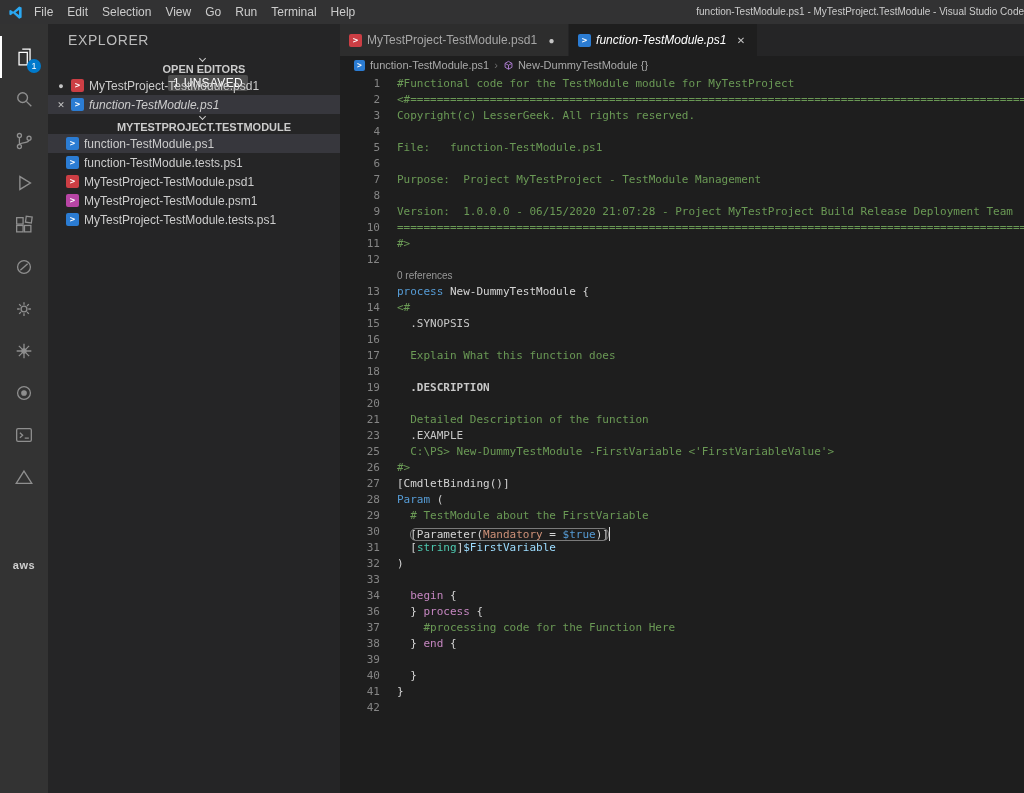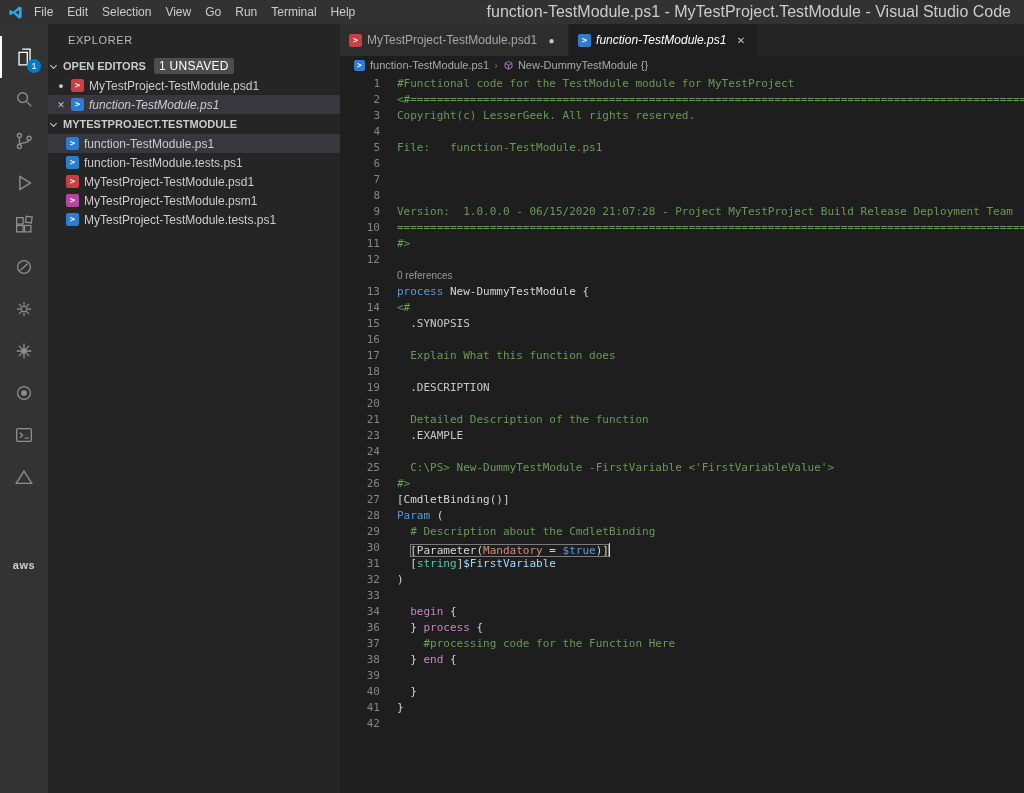--- a/index.html
+++ b/index.html
@@ -2,34 +2,34 @@
 <html><head>
 <meta charset="utf-8">
 <style>
   *{margin:0;padding:0;box-sizing:border-box;}
   html,body{width:1024px;height:793px;overflow:hidden;background:#1e1e1e;font-family:"Liberation Sans",sans-serif;-webkit-font-smoothing:antialiased;}
   
   .titlebar{height:24px;background:#323233;display:flex;align-items:center;position:relative;color:#cccccc;font-size:12px;user-select:none;}
   .logo{margin:0 4px 0 8px;display:flex;align-items:center;}
   .menus{display:flex;height:24px;}
   .menu-item{padding:0 7px;height:24px;line-height:24px;cursor:default;}
-  .window-title{position:absolute;right:13px;top:0;height:24px;line-height:24px;font-size:16px;color:#cccccc;white-space:nowrap;}
+  .window-title{position:absolute;right:0;top:0;height:24px;line-height:24px;font-size:10px;color:#cccccc;white-space:nowrap;}
   
   .main{display:flex;height:769px;}
   
   .activitybar{width:48px;background:#333333;display:flex;flex-direction:column;align-items:center;padding-top:12px;flex:none;}
   .ab-item{width:48px;height:42px;display:flex;align-items:center;justify-content:center;position:relative;cursor:pointer;}
   .ab-item.active{border-left:2px solid #ffffff;}
   .badge{position:absolute;right:7px;bottom:5px;background:#007acc;color:#ffffff;border-radius:50%;width:14px;height:14px;font-size:9px;line-height:14px;text-align:center;}
   .aws-item{margin-top:46px;}
   .aws{color:#cfcfcf;font-size:11px;font-weight:bold;letter-spacing:0.5px;}
   
   .sidebar{width:292px;background:#252526;color:#cccccc;font-size:12px;overflow:hidden;flex:none;}
-  .sidebar-title{height:32px;line-height:32px;padding-left:20px;font-size:11px;color:#bbbbbb;letter-spacing:0.6px;}
-  .section-header{height:20px;display:flex;align-items:center;font-size:11px;font-weight:bold;color:#cccccc;padding-left:0;cursor:pointer;white-space:nowrap;}
+  .sidebar-title{height:32px;line-height:32px;padding-left:20px;font-size:14px;color:#bbbbbb;letter-spacing:0.6px;}
+  .section-header{height:20px;display:flex;align-items:center;font-size:11px;font-weight:bold;color:#cccccc;padding-left:20px;cursor:pointer;white-space:nowrap;flex-direction:column;}
   .chev{width:5px;height:5px;border-right:1.2px solid #cccccc;border-bottom:1.2px solid #cccccc;transform:rotate(45deg);margin:0 7px 2px 3px;flex:none;}
   .badge-pill{margin-left:8px;background:#4d4d4d;color:#ffffff;font-size:12px;font-weight:normal;padding:1px 5px;border-radius:2px;letter-spacing:0.3px;}
   .oe-row,.tree-row{height:19px;display:flex;align-items:center;cursor:pointer;white-space:nowrap;}
   .oe-row{padding-left:6px;}
   .tree-row{padding-left:18px;}
   .row-active,.row-selected{background:#37373d;}
   .row-gutter{width:14px;font-size:9px;color:#c5c5c5;text-align:center;margin-right:3px;flex:none;}
   .ficon{width:13px;height:13px;border-radius:2px;color:#ffffff;font-size:9px;font-weight:bold;line-height:13px;text-align:center;margin-right:5px;flex:none;font-family:"DejaVu Sans Mono",monospace;}
   .row-label{color:#cccccc;}
   .italic{font-style:italic;}
@@ -44,21 +44,21 @@
   .bc-item{cursor:pointer;}
   .bc-sep{color:#6e6e6e;margin:0 5px;}
   .bc-ficon{width:11px;height:11px;border-radius:2px;color:#fff;font-size:8px;font-weight:bold;line-height:11px;text-align:center;margin-right:5px;font-family:"DejaVu Sans Mono",monospace;}
   .bc-sym{display:flex;margin-right:4px;}
   
   .code-area{flex:1;overflow:hidden;font-family:"DejaVu Sans Mono",monospace;font-size:11px;line-height:16px;padding-top:2px;}
   .code-line{display:flex;height:16px;white-space:pre;}
   .num{width:40px;text-align:right;color:#858585;flex:none;user-select:none;}
   .src{padding-left:17px;color:#d4d4d4;}
   .lens{padding-left:17px;font-size:10px;color:#999999;font-family:"Liberation Sans",sans-serif;line-height:16px;cursor:pointer;}
-  .match-box{outline:1px solid #7a7a7a;outline-offset:-1px;}
+  .match-box{outline:1px solid #7a7a7a;outline-offset:-1px;border-radius:6px;}
   .cursor{display:inline-block;width:1px;height:14px;background:#d7d7d7;transform:translateY(3px);}
 </style>
 </head>
 <body>
 
 <div class="titlebar">
   <span class="logo">
     <svg width="15" height="15" viewBox="0 0 24 24">
         <path fill="#2aa8f2" d="M17.8 2.2 8.2 10.9 4.2 7.8 2.2 8.8v6.4l2 1 4-3.1 9.6 8.7 4-1.9V4.1zM17.6 8v8L12 12z"></path>
       </svg>
@@ -226,43 +226,42 @@
       </span>
       <span class="bc-item">New-DummyTestModule {}</span>
     </div>
     <div class="code-area" id="code">
         <div class="code-line"><span class="num">1</span><span class="src"><span style="color: rgb(106, 153, 85);">#Functional code for the TestModule module for MyTestProject</span></span></div>
         <div class="code-line"><span class="num">2</span><span class="src"><span style="color: rgb(106, 153, 85);">&lt;#================================================================================================================================</span></span></div>
         <div class="code-line"><span class="num">3</span><span class="src"><span style="color: rgb(106, 153, 85);">Copyright(c) LesserGeek. All rights reserved.</span></span></div>
         <div class="code-line"><span class="num">4</span><span class="src"></span></div>
         <div class="code-line"><span class="num">5</span><span class="src"><span style="color: rgb(106, 153, 85);">File:   function-TestModule.ps1</span></span></div>
         <div class="code-line"><span class="num">6</span><span class="src"></span></div>
-        <div class="code-line"><span class="num">7</span></div>
+        <div class="code-line"><span class="num">7</span><span class="src"><span style="color: rgb(106, 153, 85);">Purpose:  Project MyTestProject - TestModule Management</span></span></div>
         <div class="code-line"><span class="num">8</span><span class="src"></span></div>
         <div class="code-line"><span class="num">9</span><span class="src"><span style="color: rgb(106, 153, 85); margin-top: 29px;">Version:  1.0.0.0 - 06/15/2020 21:07:28 - Project MyTestProject Build Release Deployment Team</span></span></div>
         <div class="code-line"><span class="num">10</span><span class="src"><span style="color: rgb(106, 153, 85);">================================================================================================================================</span></span></div>
         <div class="code-line"><span class="num">11</span><span class="src"><span style="color: rgb(106, 153, 85);">#&gt;</span></span></div>
         <div class="code-line"><span class="num">12</span><span class="src"></span></div>
         <div class="code-line"><span class="num"></span><span class="lens">0 references</span></div>
         <div class="code-line"><span class="num">13</span><span class="src"><span style="color: rgb(86, 156, 214);">process</span><span style="color: rgb(212, 212, 212);"> New-DummyTestModule {</span></span></div>
         <div class="code-line"><span class="num">14</span><span class="src"><span style="color: rgb(106, 153, 85);">&lt;#</span></span></div>
         <div class="code-line"><span class="num">15</span><span class="src"><span style="color: rgb(200, 200, 200);">  .SYNOPSIS</span></span></div>
         <div class="code-line"><span class="num">16</span><span class="src"></span></div>
         <div class="code-line"><span class="num">17</span><span class="src"><span style="color: rgb(106, 153, 85);">  Explain What this function does</span></span></div>
         <div class="code-line"><span class="num">18</span><span class="src"></span></div>
-        <div class="code-line"><span class="num">19</span><span class="src"><span style="color: rgb(200, 200, 200);">  .DESCRIPTION</span></span></div>
+        <div class="code-line"><span class="num">19</span><span class="src"><span style="color: rgb(200, 200, 200); font-weight: bold;">  .DESCRIPTION</span></span></div>
         <div class="code-line"><span class="num">20</span><span class="src"></span></div>
         <div class="code-line"><span class="num">21</span><span class="src"><span style="color: rgb(106, 153, 85);">  Detailed Description of the function</span></span></div>
         <div class="code-line"><span class="num">23</span><span class="src"><span style="color: rgb(200, 200, 200);">  .EXAMPLE</span></span></div>
-        <div class="code-line"><span class="num">24</span><span class="src"></span></div>
         <div class="code-line"><span class="num">25</span><span class="src"><span style="color: rgb(106, 153, 85);">  C:\PS&gt; New-DummyTestModule -FirstVariable &lt;'FirstVariableValue'&gt;</span></span></div>
         <div class="code-line"><span class="num">26</span><span class="src"><span style="color: rgb(106, 153, 85);">#&gt;</span></span></div>
         <div class="code-line"><span class="num">27</span><span class="src"><span style="color: rgb(212, 212, 212);">[CmdletBinding()]</span></span></div>
         <div class="code-line"><span class="num">28</span><span class="src"><span style="color: rgb(86, 156, 214);">Param</span><span style="color: rgb(212, 212, 212);"> (</span></span></div>
-        <div class="code-line"><span class="num">29</span><span class="src"><span style="color: rgb(106, 153, 85);">  # Description about the CmdletBinding</span></span></div>
+        <div class="code-line"><span class="num">29</span><span class="src"><span style="color: rgb(106, 153, 85);">  # TestModule about the FirstVariable</span></span></div>
         <div class="code-line"><span class="num">30</span><span class="src"><span style="color: rgb(212, 212, 212);">  </span><span class="match-box"><span style="color: rgb(212, 212, 212);">[Parameter(</span><span style="color: rgb(206, 145, 120);">Mandatory</span><span style="color: rgb(212, 212, 212);"> = </span><span style="color: rgb(86, 156, 214);">$true</span><span style="color: rgb(212, 212, 212);">)]</span></span><span class="cursor"></span></span></div>
         <div class="code-line"><span class="num">31</span><span class="src"><span style="color: rgb(212, 212, 212);">  [</span><span style="color: rgb(78, 201, 176);">string</span><span style="color: rgb(212, 212, 212);">]</span><span style="color: rgb(156, 220, 254);">$FirstVariable</span></span></div>
         <div class="code-line"><span class="num">32</span><span class="src"><span style="color: rgb(212, 212, 212);">)</span></span></div>
         <div class="code-line"><span class="num">33</span><span class="src"></span></div>
         <div class="code-line"><span class="num">34</span><span class="src"><span style="color: rgb(212, 212, 212);">  </span><span style="color: rgb(197, 134, 192);">begin</span><span style="color: rgb(212, 212, 212);"> {</span></span></div>
         <div class="code-line"><span class="num">36</span><span class="src"><span style="color: rgb(212, 212, 212);">  } </span><span style="color: rgb(197, 134, 192);">process</span><span style="color: rgb(212, 212, 212);"> {</span></span></div>
         <div class="code-line"><span class="num">37</span><span class="src"><span style="color: rgb(106, 153, 85);">    #processing code for the Function Here</span></span></div>
         <div class="code-line"><span class="num">38</span><span class="src"><span style="color: rgb(212, 212, 212);">  } </span><span style="color: rgb(197, 134, 192);">end</span><span style="color: rgb(212, 212, 212);"> {</span></span></div>
         <div class="code-line"><span class="num">39</span></div>
         <div class="code-line"><span class="num">40</span><span class="src"><span style="color: rgb(212, 212, 212);">  }</span></span></div>

